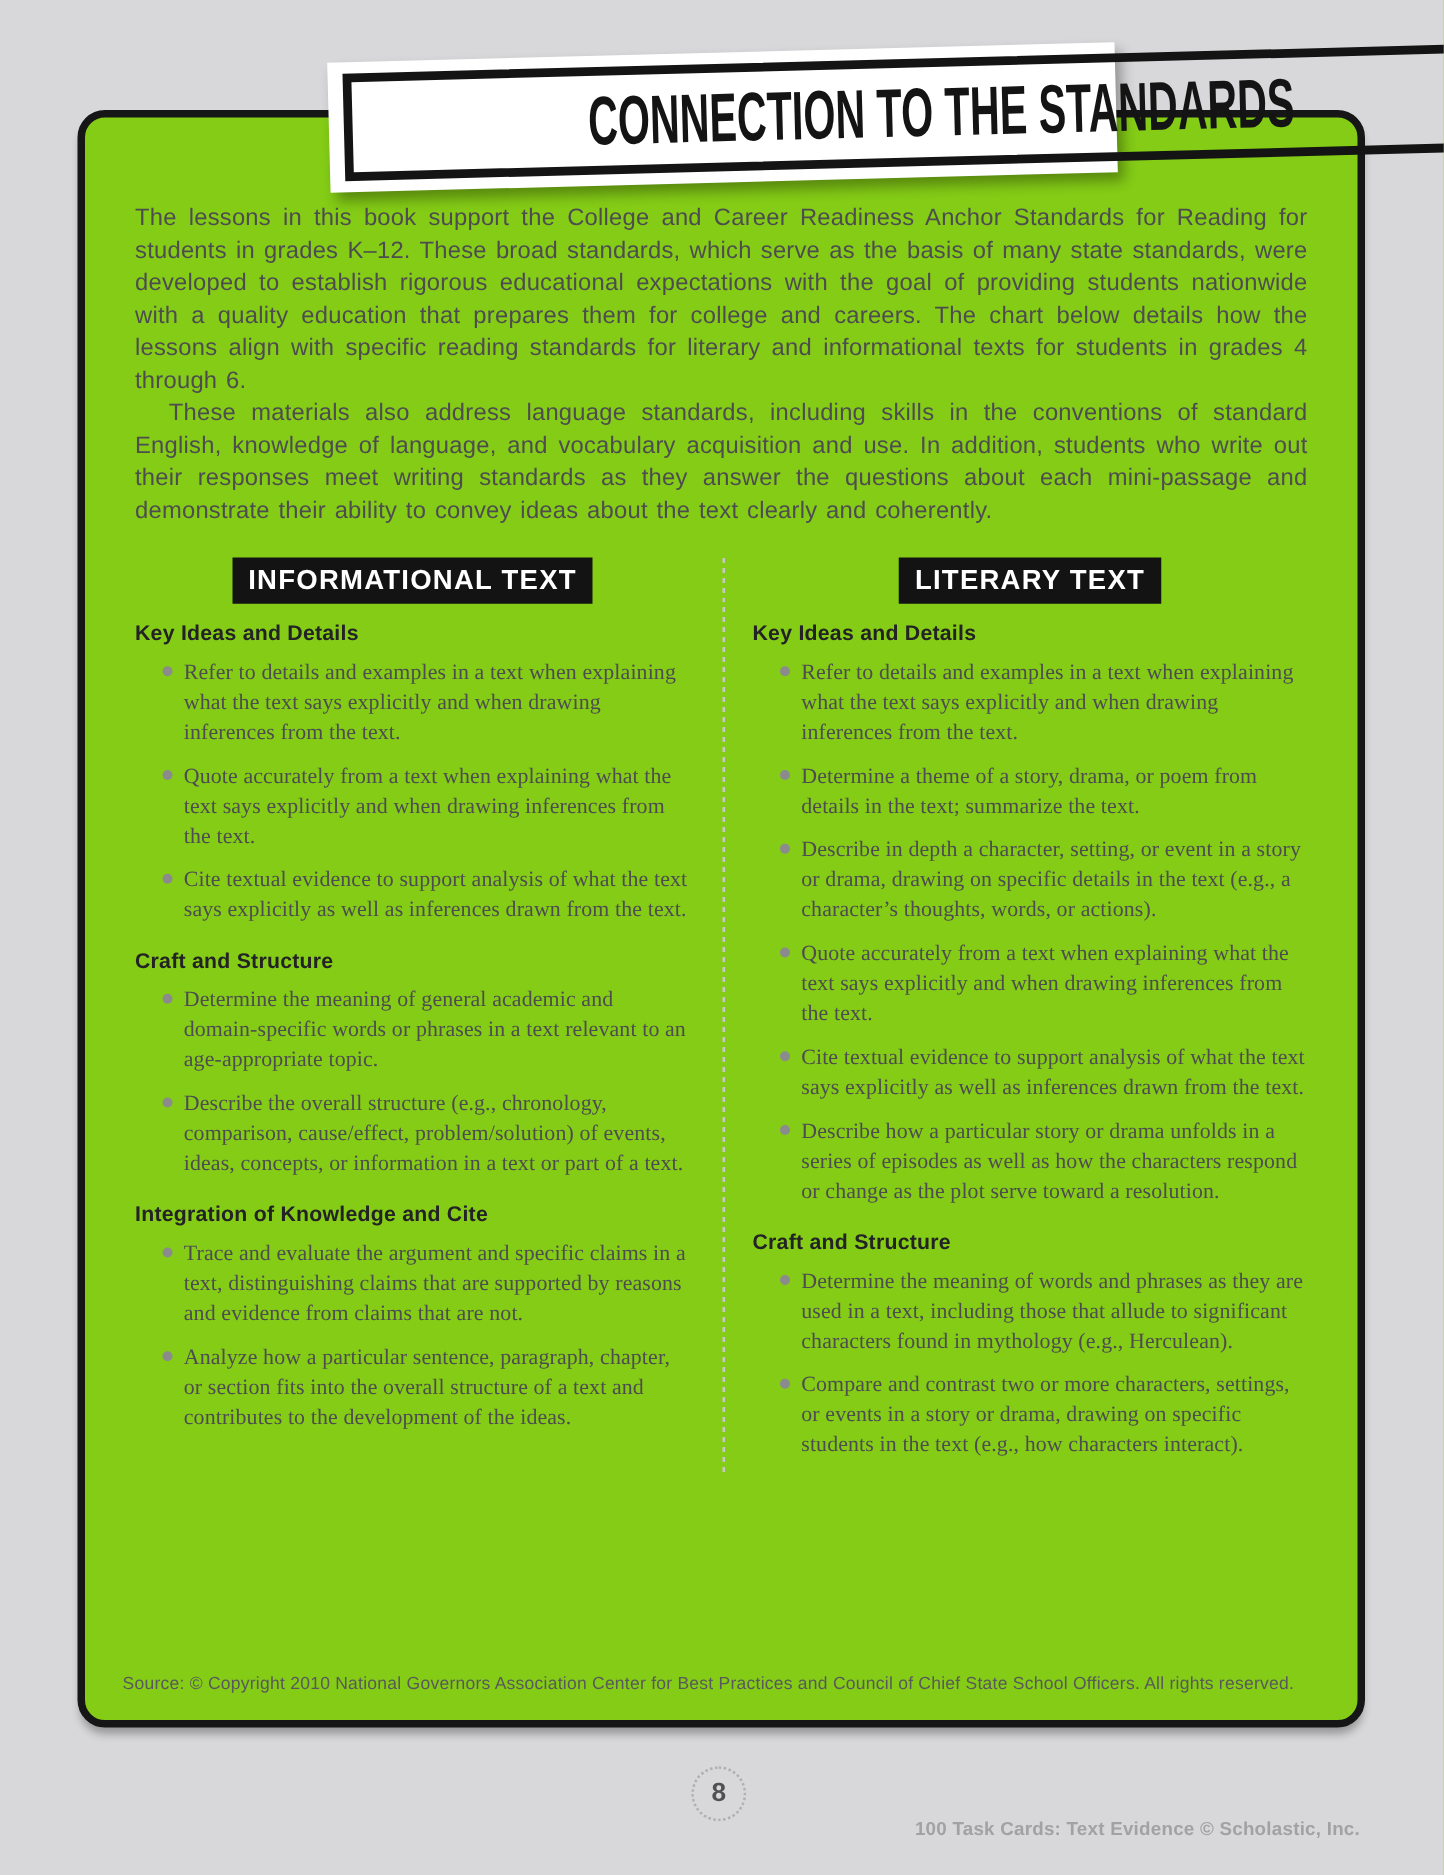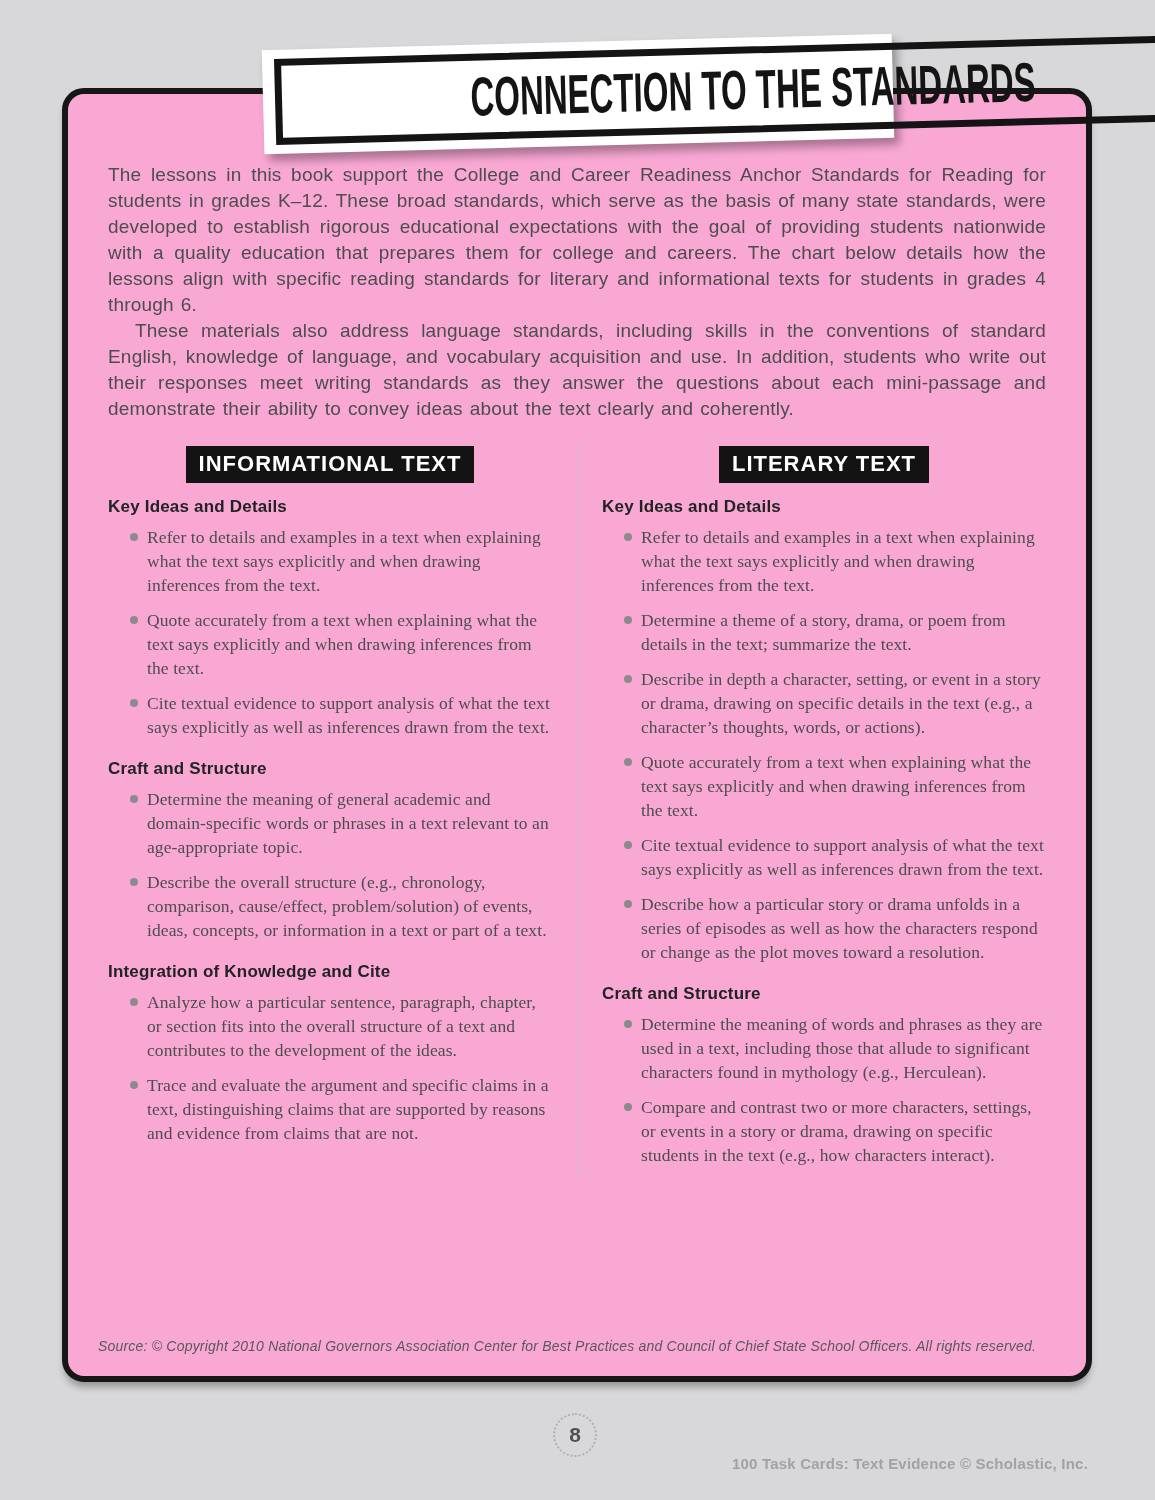--- a/index.html
+++ b/index.html
@@ -9,21 +9,21 @@
     font-family: "Liberation Sans", sans-serif;
     position: relative;
     overflow: hidden;
   }
 
   
   .card {
     position: absolute;
     left: 62px; top: 88px;
     width: 1018px; height: 1282px;
-    background: #f9a8d4;
+    background: #84cc16;
     border: 6px solid #161616;
     border-radius: 22px;
     box-shadow: 0 7px 7px -2px rgba(0,0,0,0.30);
     box-sizing: content-box;
   }
   .card-inner {
     position: absolute;
     left: 0; top: 0; right: 0; bottom: 0;
     padding: 68px 40px 0 40px;
     box-sizing: border-box;
@@ -121,21 +121,20 @@
     left: 22px; top: 8px;
     width: 8px; height: 8px;
     border-radius: 50%;
     background: #8b8b8d;
   }
 
   
   .source-note {
     position: absolute;
     left: 30px; right: 20px; bottom: 22px;
-    font-style: italic;
     font-size: 14px;
     color: #59595b;
     white-space: nowrap;
     letter-spacing: 0.2px;
   }
 
   
   .page-badge {
     position: absolute;
     left: 553px; top: 1413px;
@@ -184,37 +183,37 @@
           <div class="section">
             <h3 class="sec-heading">Craft and Structure</h3>
             <ul class="bullets">
               <li><span class="dot"></span><span>Determine the meaning of general academic and domain-specific words or phrases in a text relevant to an age-appropriate topic.</span></li>
               <li><span class="dot"></span><span>Describe the overall structure (e.g., chronology, comparison, cause/effect, problem/solution) of events, ideas, concepts, or information in a text or part of a text.</span></li>
             </ul>
           </div>
           <div class="section">
             <h3 class="sec-heading">Integration of Knowledge and Cite</h3>
             <ul class="bullets">
+              <li><span class="dot"></span><span>Trace and evaluate the argument and specific claims in a text, distinguishing claims that are supported by reasons and evidence from claims that are not.</span></li>
               <li><span class="dot"></span><span>Analyze how a particular sentence, paragraph, chapter, or section fits into the overall structure of a text and contributes to the development of the ideas.</span></li>
-              <li><span class="dot"></span><span>Trace and evaluate the argument and specific claims in a text, distinguishing claims that are supported by reasons and evidence from claims that are not.</span></li>
             </ul>
           </div>
         </div>
       <div class="divider"></div>
       <div class="col right">
         <span class="badge">LITERARY TEXT</span>
       <div class="section first">
             <h3 class="sec-heading">Key Ideas and Details</h3>
             <ul class="bullets">
               <li><span class="dot"></span><span>Refer to details and examples in a text when explaining what the text says explicitly and when drawing inferences from the text.</span></li>
               <li><span class="dot"></span><span>Determine a theme of a story, drama, or poem from details in the text; summarize the text.</span></li>
               <li><span class="dot"></span><span>Describe in depth a character, setting, or event in a story or drama, drawing on specific details in the text (e.g., a character’s thoughts, words, or actions).</span></li>
               <li><span class="dot"></span><span>Quote accurately from a text when explaining what the text says explicitly and when drawing inferences from the text.</span></li>
               <li><span class="dot"></span><span>Cite textual evidence to support analysis of what the text says explicitly as well as inferences drawn from the text.</span></li>
-              <li><span class="dot"></span><span>Describe how a particular story or drama unfolds in a series of episodes as well as how the characters respond or change as the plot moves toward a resolution.</span></li>
+              <li><span class="dot"></span><span>Describe how a particular story or drama unfolds in a series of episodes as well as how the characters respond or change as the plot serve toward a resolution.</span></li>
             </ul>
           </div>
           <div class="section">
             <h3 class="sec-heading">Craft and Structure</h3>
             <ul class="bullets">
               <li><span class="dot"></span><span>Determine the meaning of words and phrases as they are used in a text, including those that allude to significant characters found in mythology (e.g., Herculean).</span></li>
               <li><span class="dot"></span><span>Compare and contrast two or more characters, settings, or events in a story or drama, drawing on specific students in the text (e.g., how characters interact).</span></li>
             </ul>
           </div>
         </div>

